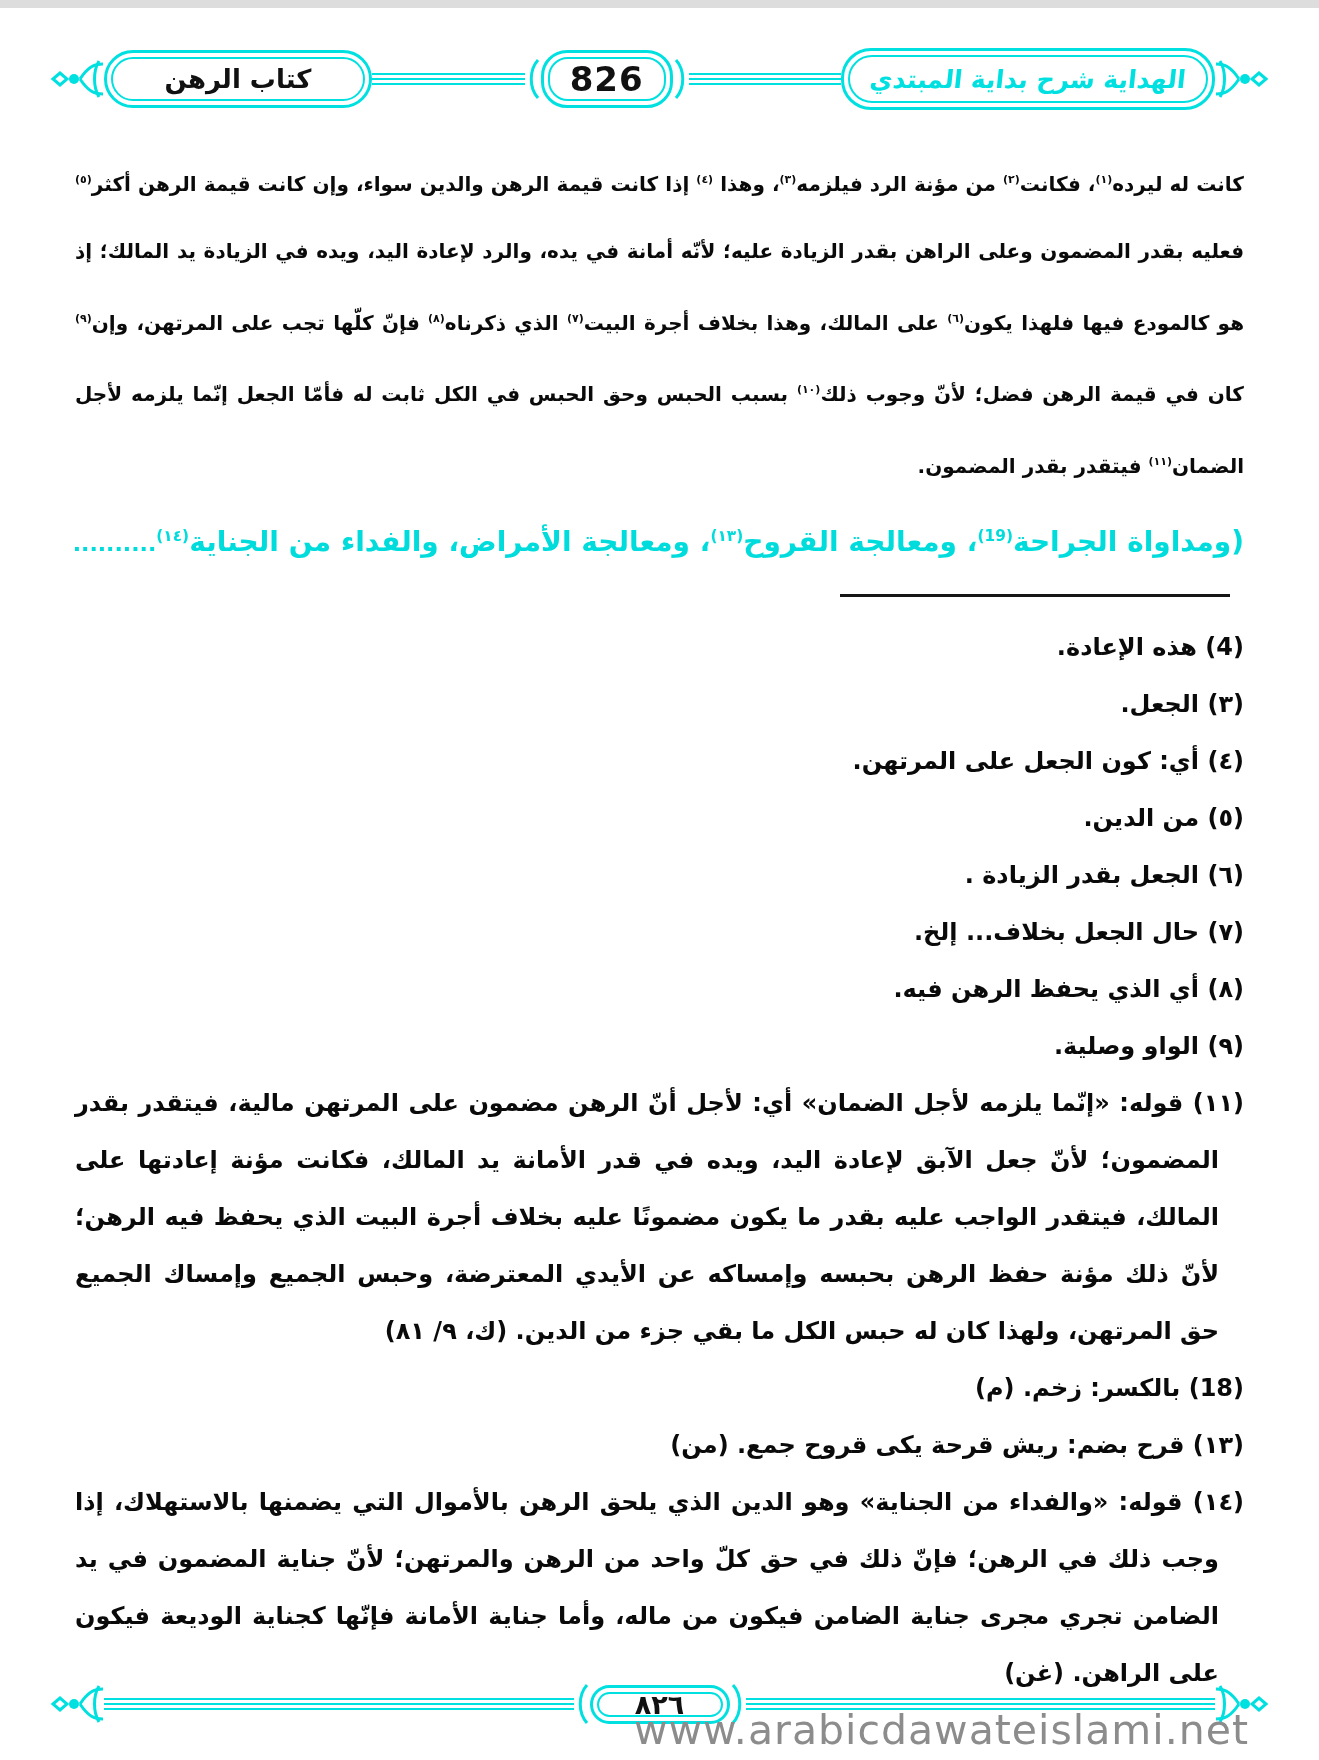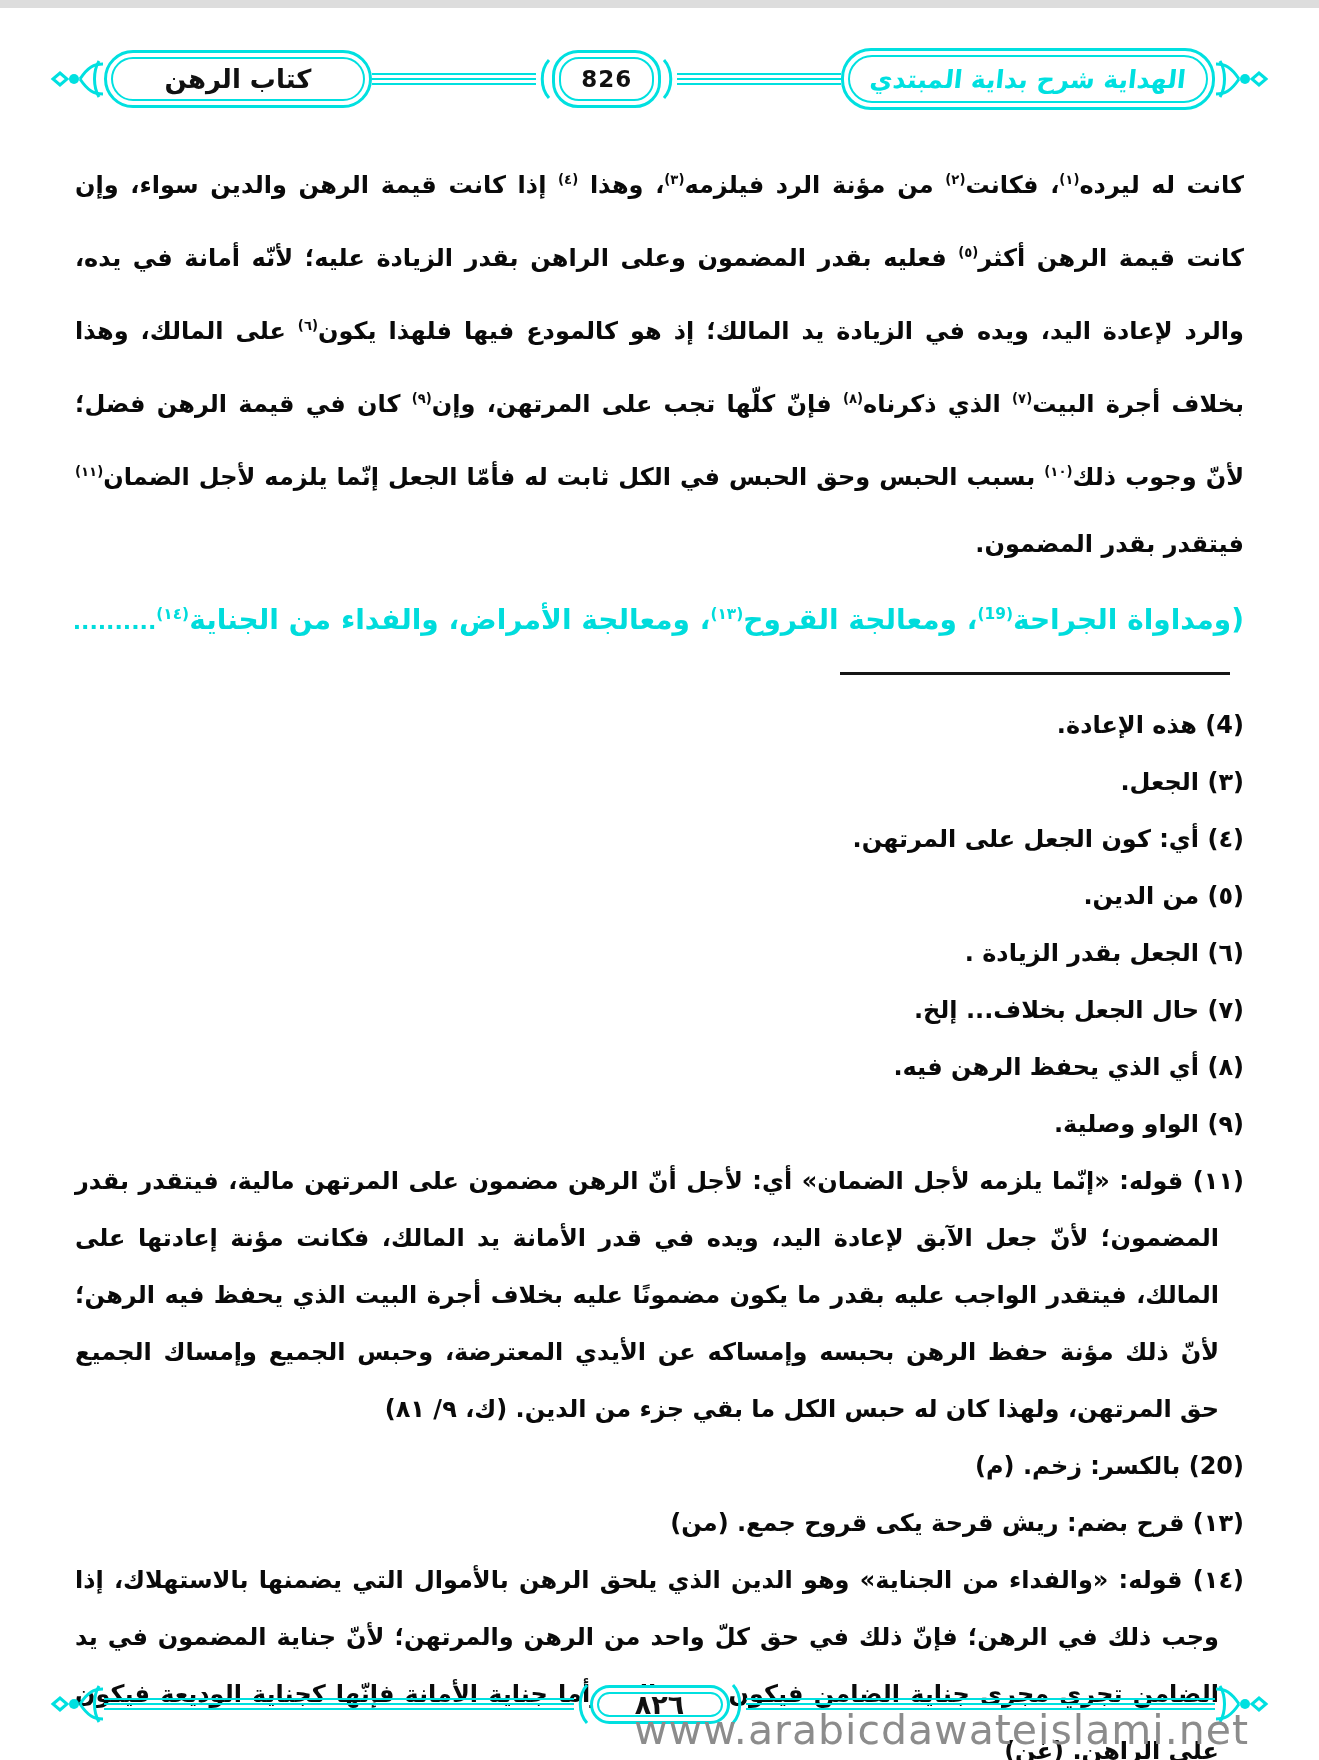--- a/index.html
+++ b/index.html
@@ -49,35 +49,35 @@
     border:2px solid var(--ornament);
     border-radius:24px;pointer-events:none;
   }
   .pill.book-pill{height:58px;min-width:268px;}
   .pill.num-pill{height:58px;min-width:100px;border-radius:26px;}
   .pill.num-pill::after{border-radius:20px;}
   .pill.title-pill{height:62px;min-width:284px;}
   .pill.footer-num-pill{height:39px;min-width:140px;border-radius:24px;}
   .pill.footer-num-pill::after{border-radius:18px;}
   .book-title-text{font-size:26px;font-weight:bold;color:#111;direction:rtl;white-space:nowrap;}
-  .page-num-text{font-size:23px;font-weight:bold;color:#111;letter-spacing:1px;}
+  .page-num-text{font-size:34px;font-weight:bold;color:#111;letter-spacing:1px;}
   .series-title-text{
     font-size:25px;font-weight:bold;color:var(--ornament);
     direction:rtl;white-space:nowrap;transform:skewX(-6deg);
   }
   .footer-num-text{font-size:27px;font-weight:bold;color:#111;direction:rtl;}
   .bracket{flex:0 0 auto;display:block;}
 
   
   .content{
     position:absolute;top:138px;left:75px;right:75px;
     direction:rtl;
   }
   .body-par{
-    font-size:24px;font-weight:bold;line-height:67px;
+    font-size:20px;font-weight:bold;line-height:67px;
     text-align:justify;color:var(--ink);
   }
   .supref{font-size:0.55em;vertical-align:super;font-weight:bold;}
   .matn{
     margin-top:6px;
     font-size:28px;font-weight:bold;line-height:60px;
     color:var(--matn);
     text-align:right;white-space:nowrap;overflow:hidden;
   }
   .matn .dots{letter-spacing:3px;font-size:22px;font-weight:bold;}
@@ -148,21 +148,21 @@
     <div class="footnotes">
         <div class="footnote">(4) هذه الإعادة.</div>
         <div class="footnote">(٣) الجعل.</div>
         <div class="footnote">(٤) أي: كون الجعل على المرتهن.</div>
         <div class="footnote">(٥) من الدين.</div>
         <div class="footnote">(٦) الجعل بقدر الزيادة .</div>
         <div class="footnote">(٧) حال الجعل بخلاف... إلخ.</div>
         <div class="footnote">(٨) أي الذي يحفظ الرهن فيه.</div>
         <div class="footnote">(٩) الواو وصلية.</div>
         <div class="footnote">(١١) قوله: «إنّما يلزمه لأجل الضمان» أي: لأجل أنّ الرهن مضمون على المرتهن مالية، فيتقدر بقدر المضمون؛ لأنّ جعل الآبق لإعادة اليد، ويده في قدر الأمانة يد المالك، فكانت مؤنة إعادتها على المالك، فيتقدر الواجب عليه بقدر ما يكون مضمونًا عليه بخلاف أجرة البيت الذي يحفظ فيه الرهن؛ لأنّ ذلك مؤنة حفظ الرهن بحبسه وإمساكه عن الأيدي المعترضة، وحبس الجميع وإمساك الجميع حق المرتهن، ولهذا كان له حبس الكل ما بقي جزء من الدين. (ك، ٩/ ٨١)</div>
-        <div class="footnote">(20) بالكسر: زخم. (م)</div>
+        <div class="footnote">(18) بالكسر: زخم. (م)</div>
         <div class="footnote">(١٣) قرح بضم: ريش قرحة يكى قروح جمع. (من)</div>
         <div class="footnote">(١٤) قوله: «والفداء من الجناية» وهو الدين الذي يلحق الرهن بالأموال التي يضمنها بالاستهلاك، إذا وجب ذلك في الرهن؛ فإنّ ذلك في حق كلّ واحد من الرهن والمرتهن؛ لأنّ جناية المضمون في يد الضامن تجري مجرى جناية الضامن فيكون من ماله، وأما جناية الأمانة فإنّها كجناية الوديعة فيكون على الراهن. (غن)</div>
       </div>
   </div>
 
   <div class="ornament footer-ornament">
     <svg class="finial" width="54" height="44" viewBox="0 0 54 44" fill="none" stroke="currentColor" stroke-width="3">
       <path d="M3 22 L10 16 L17 22 L10 28 Z"></path>
       <circle cx="24" cy="22" r="5" fill="currentColor" stroke="none"></circle>
       <path d="M30 22 C38 10 44 7 53 7"></path>

